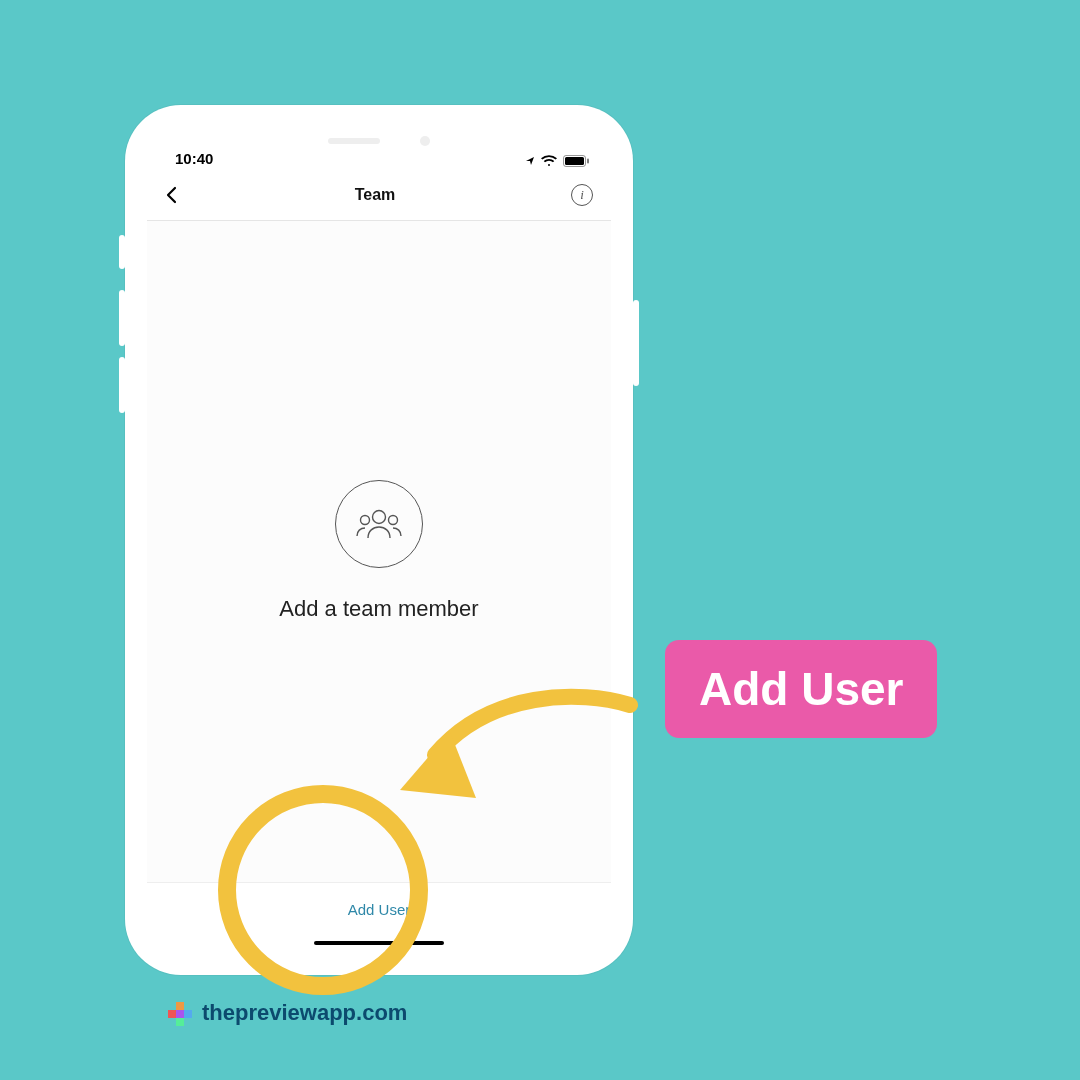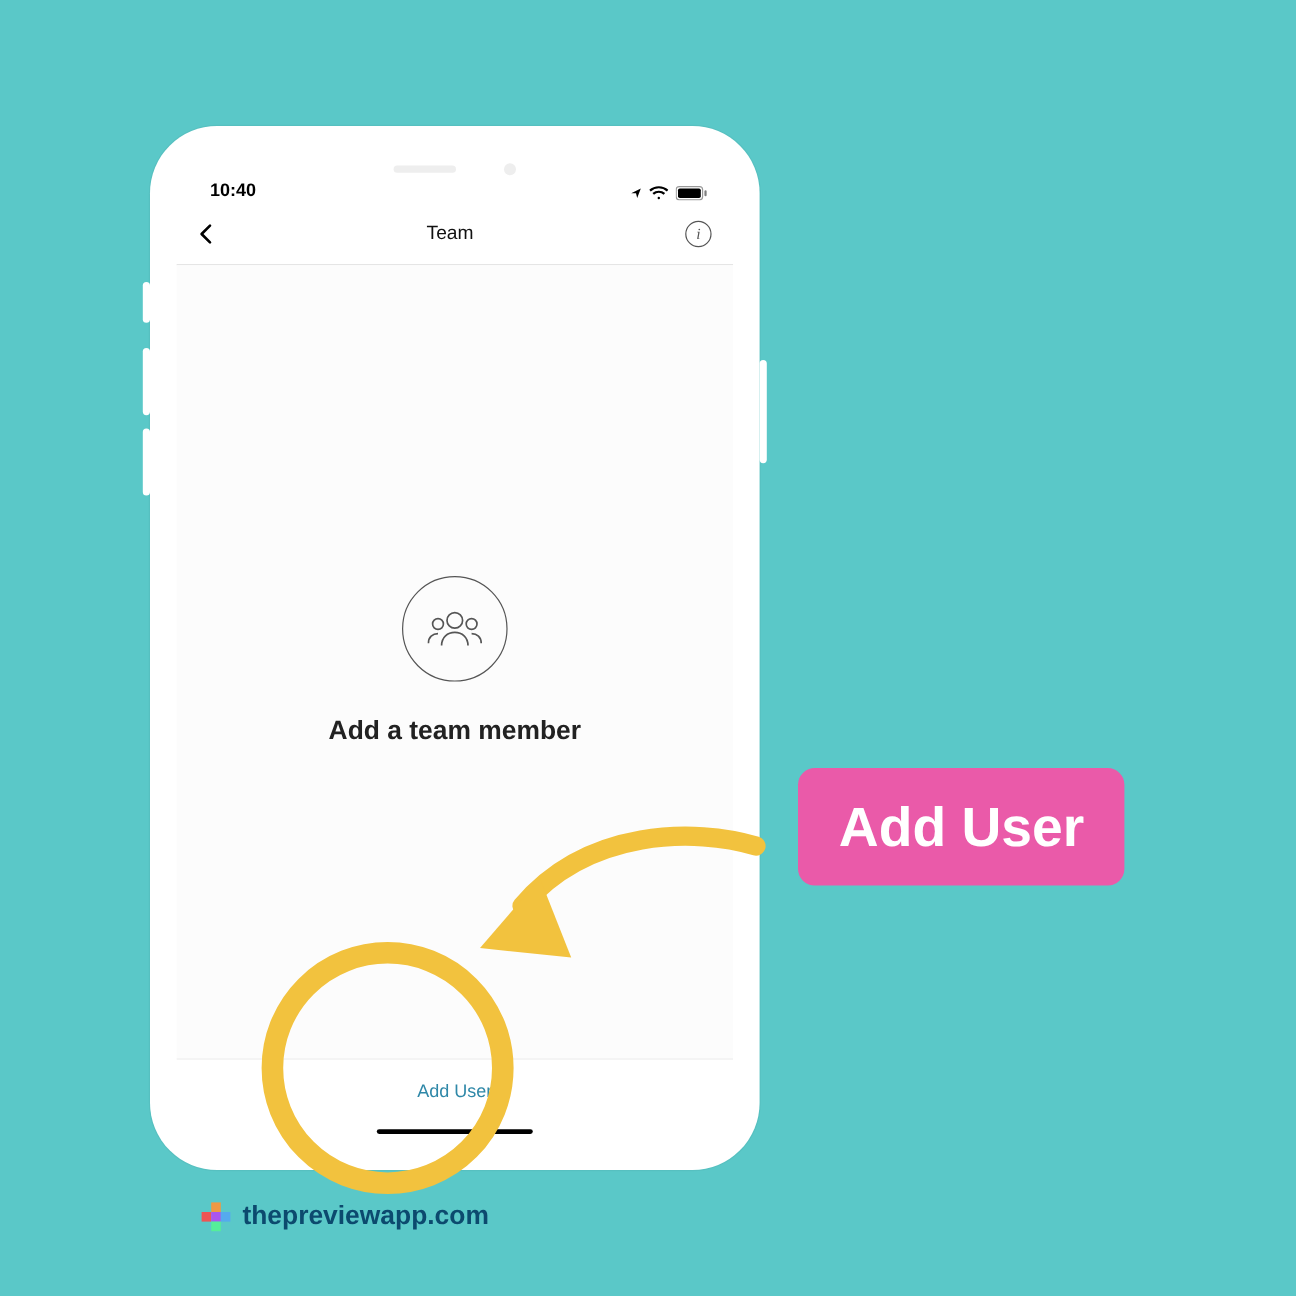--- a/index.html
+++ b/index.html
@@ -80,41 +80,41 @@
   
   .nav-header {
     height: 52px;
     border-bottom: 1px solid #e5e5e5;
     display: flex;
     align-items: center;
     justify-content: space-between;
     padding: 0 18px;
   }
   .nav-header .back svg { display:block; }
-  .nav-title { font-size:16px; font-weight:400; color:#111; }
+  .nav-title { font-size:16px; font-weight:700; color:#111; }
   .info-btn { width:22px; height:22px; border:1.5px solid #555; border-radius:50%; display:flex; align-items:center; justify-content:center; font-size:13px; font-family:Georgia,serif; font-style:italic; color:#555; }
 
   
   .content {
     flex: 1;
     background: #fcfcfc;
     display: flex;
     flex-direction: column;
     align-items: center;
     justify-content: center;
     padding: 0 20px;
     text-align: center;
     border-bottom: 1px solid #eee;
   }
   .team-icon-circle {
     width: 88px; height: 88px; border: 1.5px solid #555; border-radius: 50%;
     display:flex; align-items:center; justify-content:center; margin-bottom: 28px;
   }
   .team-icon-circle svg { width:46px; height:32px; }
-  .content h2 { font-size: 22px; font-weight: 700; color:#222; margin-bottom: 1px; }
+  .content h2 { font-size: 22px; font-weight: 400; color:#222; margin-bottom: 1px; }
   .content p { font-size: 13px; color:#666; line-height:1.45; max-width: 330px; }
 
   
   .bottom-bar {
     height: 70px;
     display:flex;
     align-items:flex-start;
     justify-content:center;
     padding-top:18px;
   }

